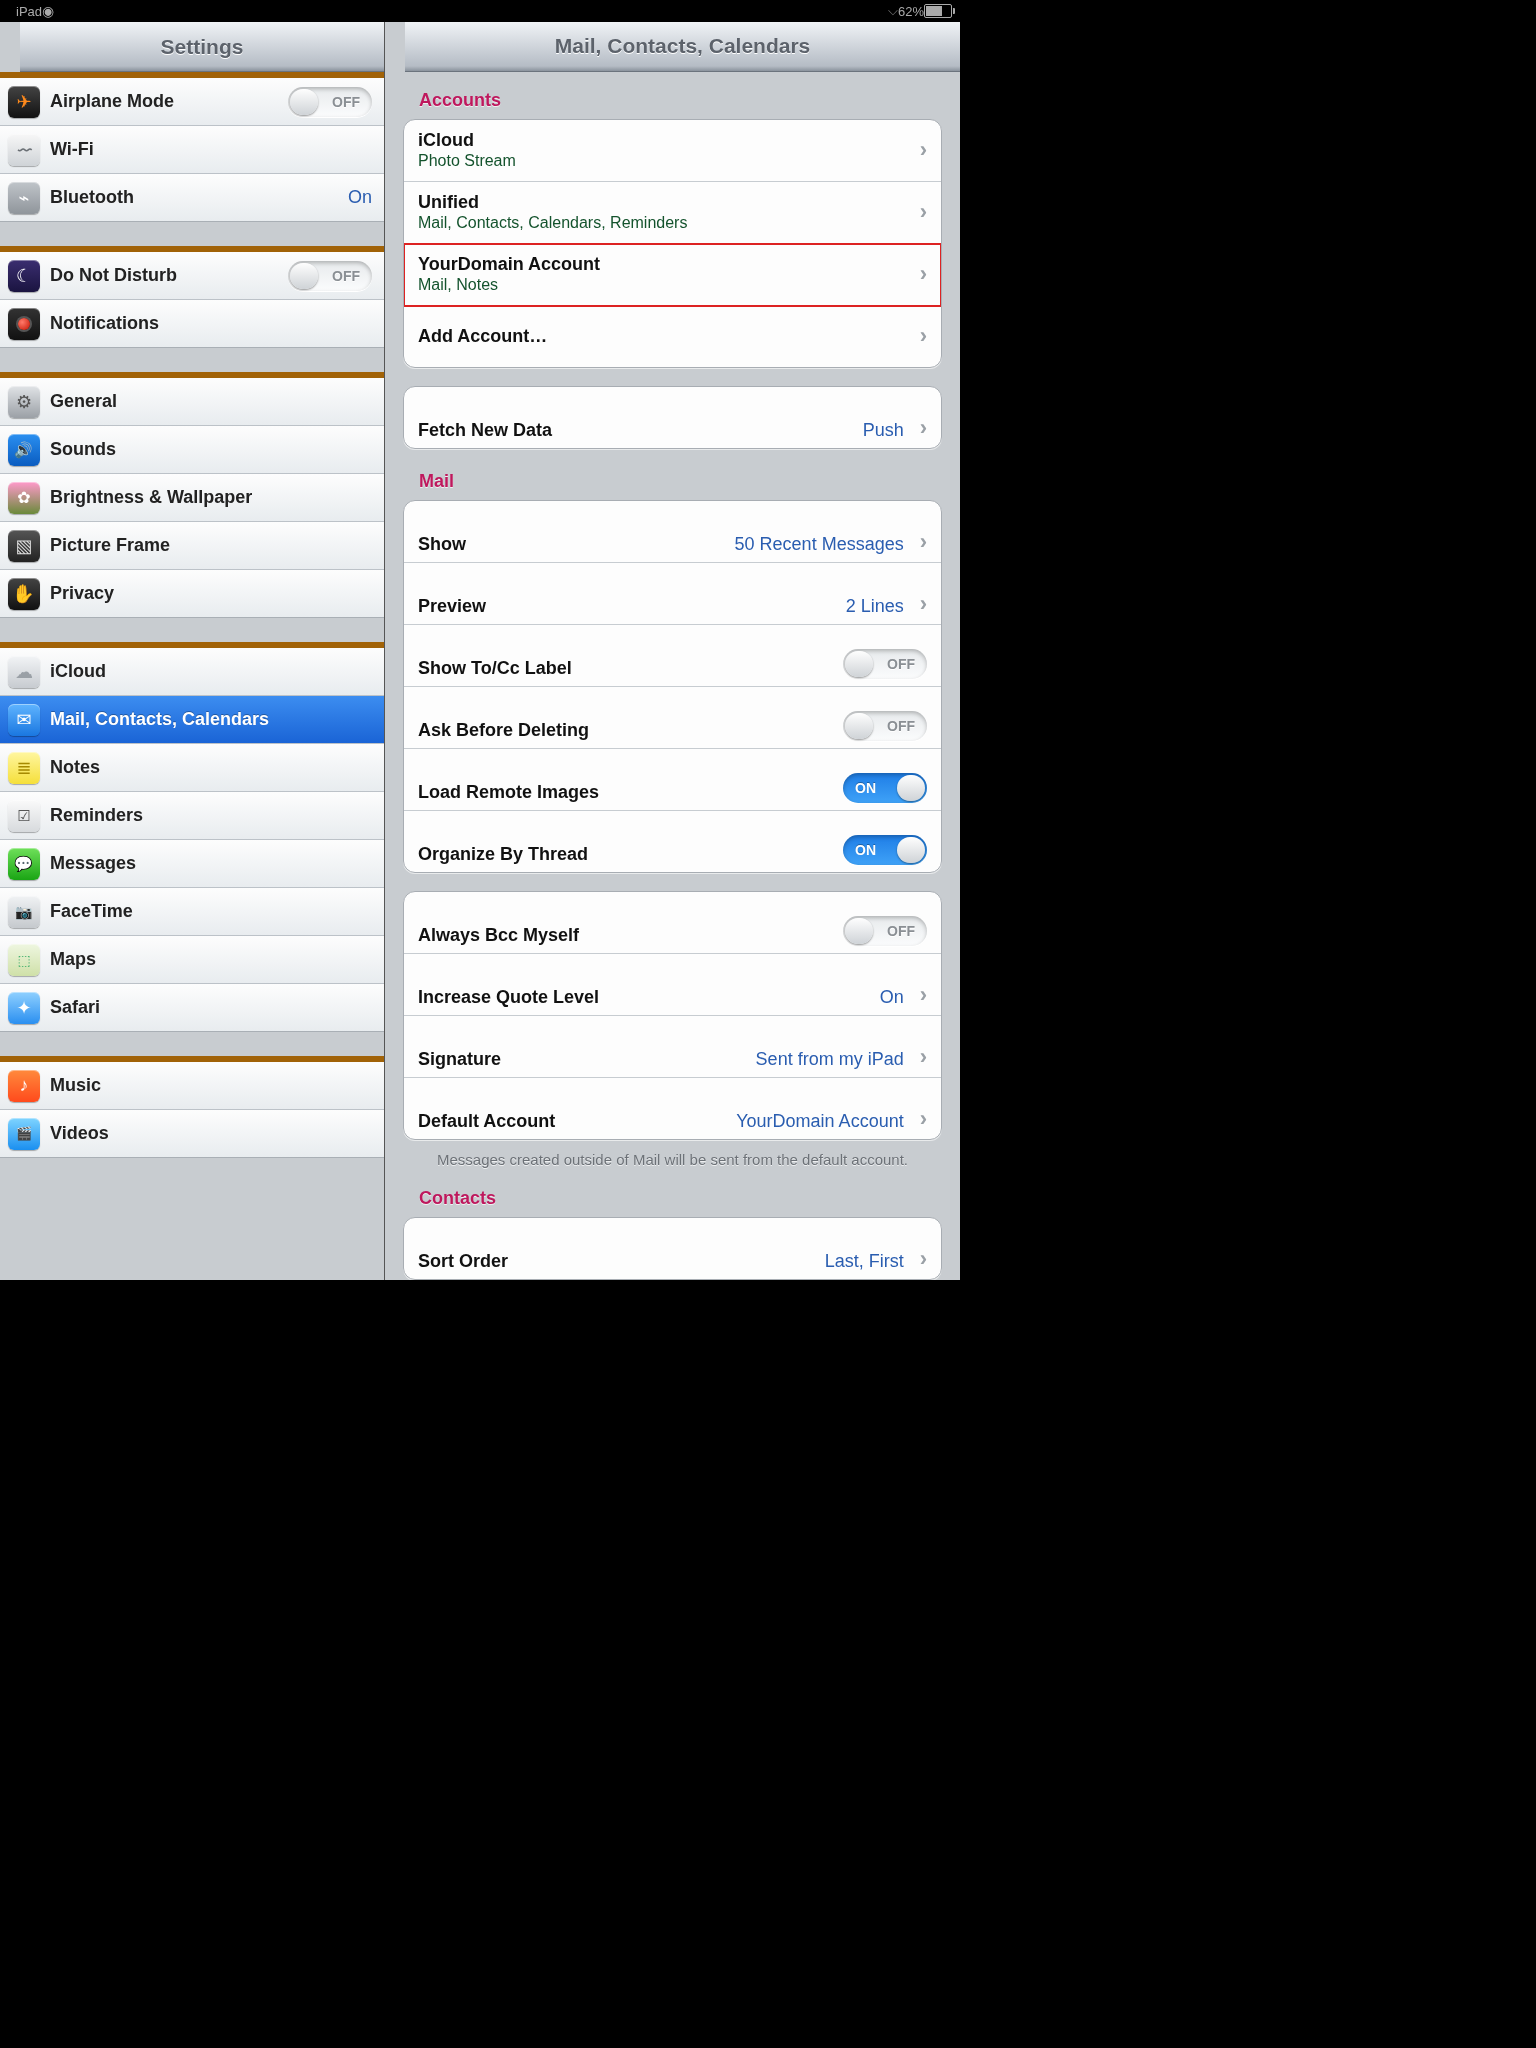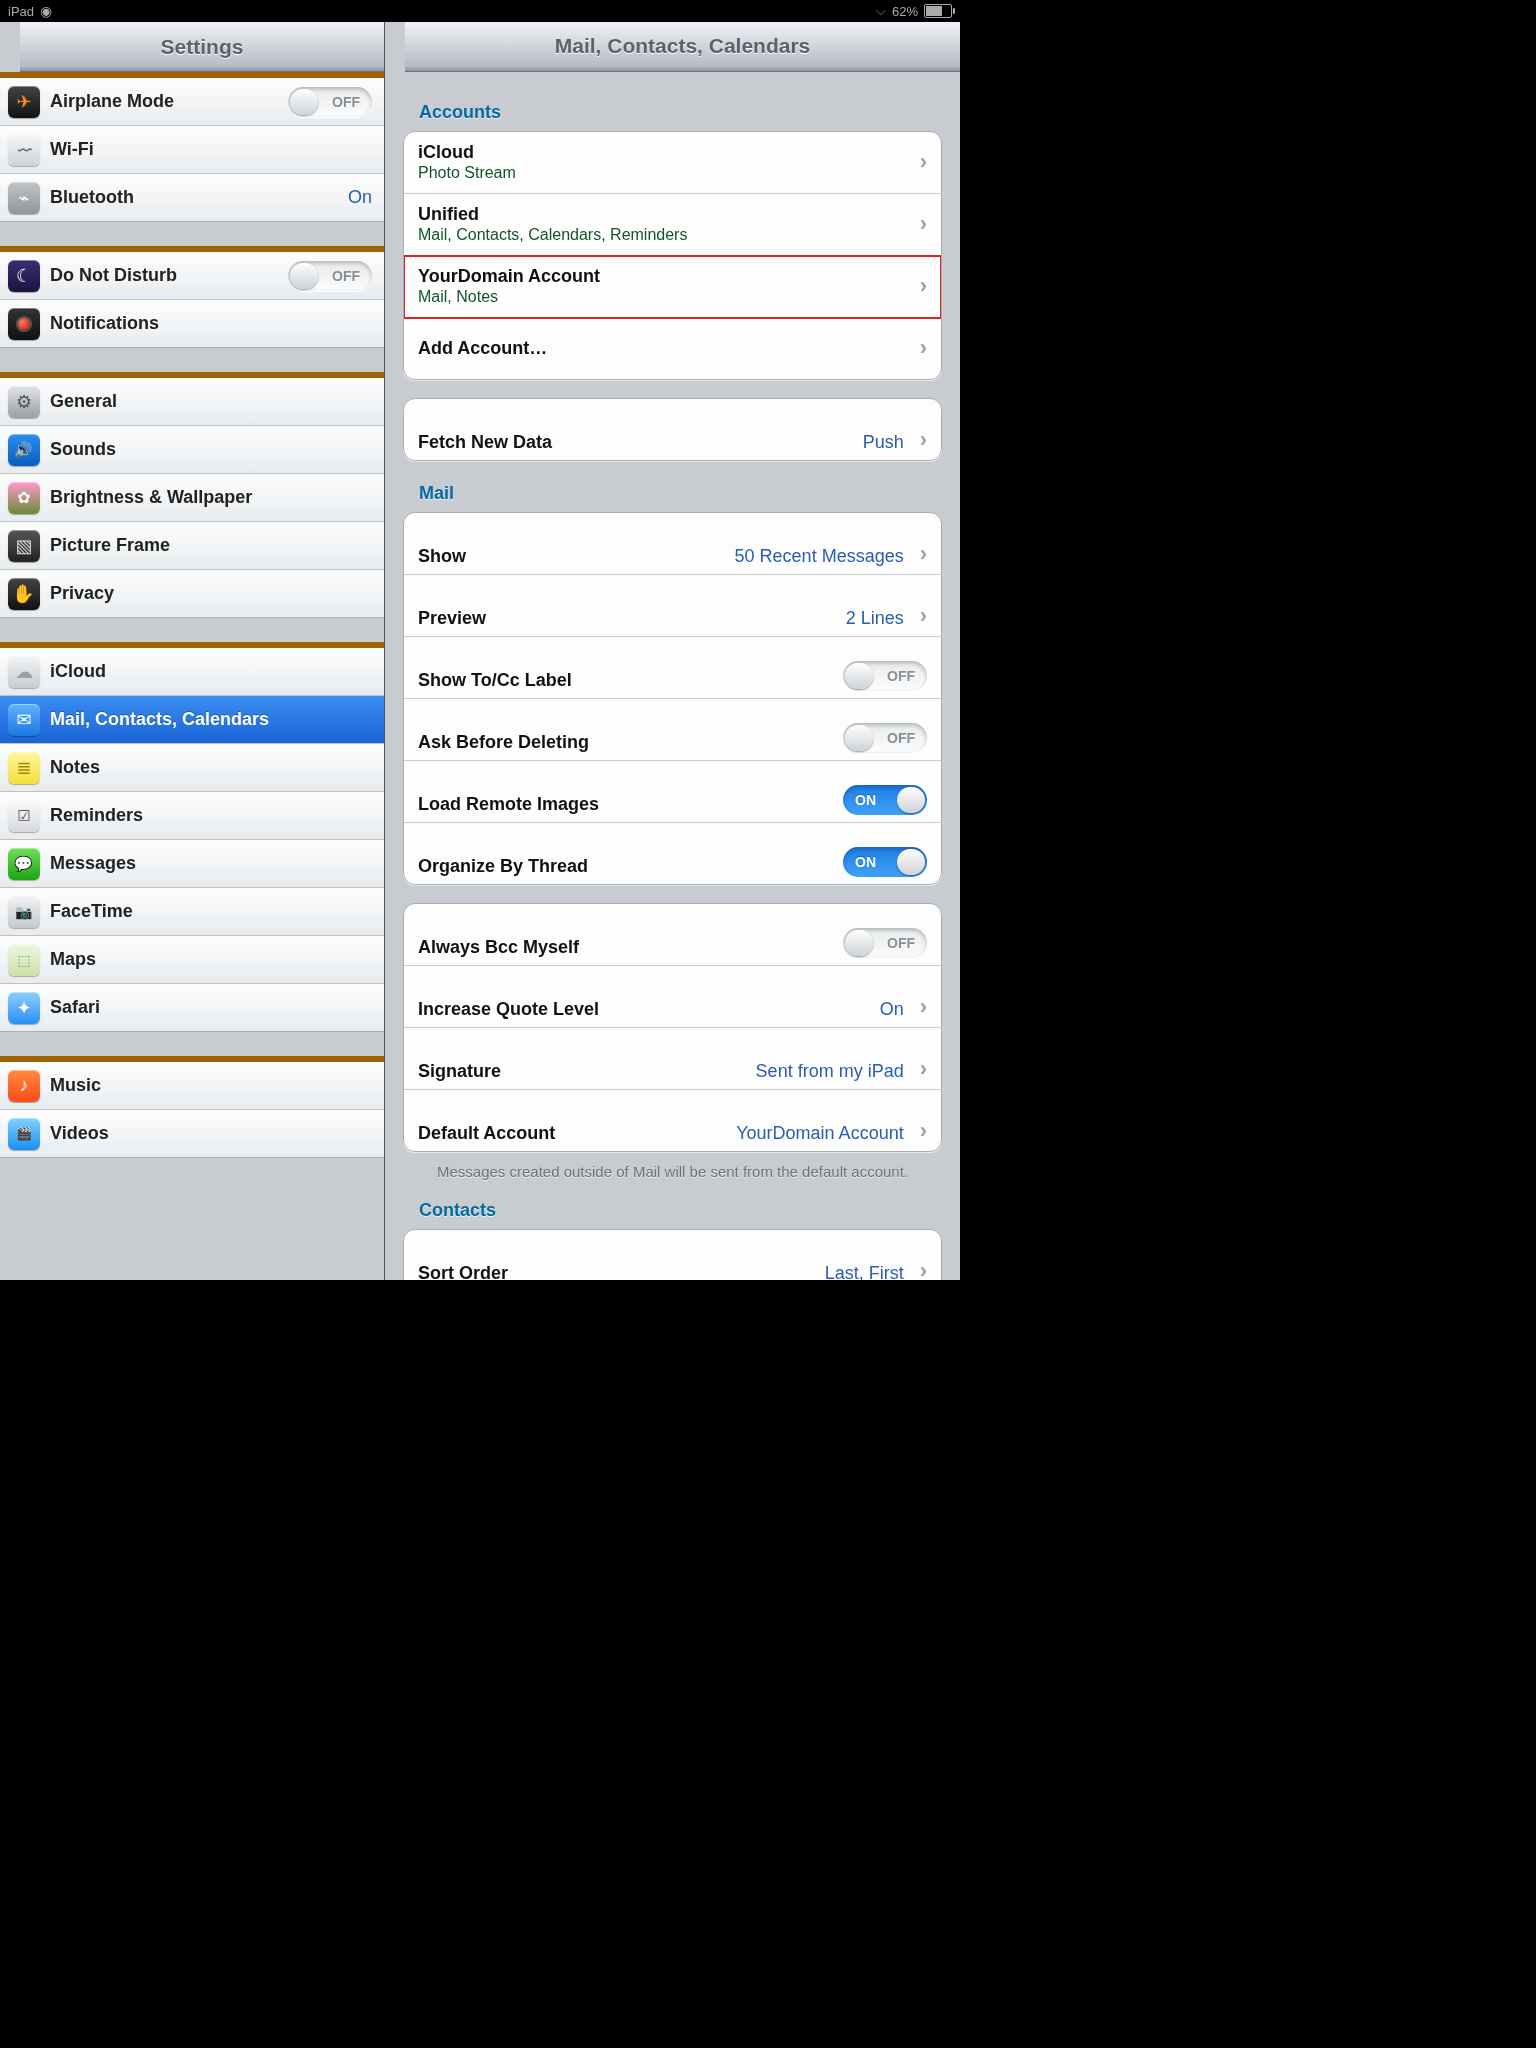--- a/index.html
+++ b/index.html
@@ -1,17 +1,17 @@
 <!DOCTYPE html>
 <html><head>
 <meta charset="utf-8">
 <style>
   html,body{margin:0;padding:0;width:960px;height:1280px;font-family:"Helvetica Neue",Helvetica,Arial,sans-serif;background:#000;overflow:hidden;}
   .statusbar{height:22px;background:#000;color:#aaa;display:flex;align-items:center;justify-content:space-between;padding:0 8px;font-size:13px;}
-  .statusbar .left,.statusbar .right{display:flex;align-items:center;gap:6px;}
+  .statusbar .left,.statusbar .right{display:flex;align-items:center;margin-left:8px;}
   .btooth{color:#777;font-size:13px;}
   .battery{position:relative;display:inline-block;width:26px;height:12px;border:1px solid #aaa;border-radius:2px;}
   .battery::after{content:'';position:absolute;right:-4px;top:3px;width:2px;height:6px;background:#aaa;border-radius:0 1px 1px 0;}
   .battery .fill{position:absolute;left:1px;top:1px;bottom:1px;width:60%;background:#aaa;}
   .device{display:flex;height:1258px;}
   .pane-l{width:384px;background:#c8ccd0;border-right:1px solid #555;display:flex;flex-direction:column;}
   .pane-r{flex:1;background:#c8ccd0;display:flex;flex-direction:column;}
   .hdr{height:49px;background:linear-gradient(#f0f3f6,#b5bcc5 90%,#8a929c);display:flex;align-items:center;justify-content:center;border-bottom:1px solid #6b737d;margin-left:20px;}
   .hdr h1{margin:0;font-size:21px;font-weight:bold;color:#5c626b;text-shadow:0 1px 0 #fff;}
   .list{overflow:hidden;}
@@ -28,21 +28,21 @@
   .toggle{width:84px;height:30px;border-radius:15px;position:relative;box-shadow:inset 0 2px 4px rgba(0,0,0,.25),0 1px 0 #fff;background:linear-gradient(#e7eaec,#fbfcfd);flex-shrink:0;}
   .toggle.off .knob{left:2px;}
   .toggle.on{background:linear-gradient(#1e7de6,#3fa2f7);}
   .toggle.on .knob{left:54px;}
   .toggle .knob{position:absolute;top:2px;width:28px;height:26px;border-radius:13px;background:linear-gradient(#fefefe,#cfd3d7);box-shadow:0 1px 2px rgba(0,0,0,.4);}
   .toggle .t-lbl{position:absolute;top:0;height:30px;line-height:30px;font-size:14px;font-weight:bold;}
   .toggle.off .t-lbl{right:12px;color:#8a8f94;text-shadow:0 1px 0 #fff;margin-left:12px;}
   .toggle.on .t-lbl{left:12px;color:#fff;text-shadow:0 -1px 0 rgba(0,0,0,.3);}
   
   .detail{padding:16px 18px 0;overflow:hidden;}
-  .sect-hdr{font-size:18px;font-weight:bold;color:#0369a1;text-shadow:0 1px 0 rgba(255,255,255,.7);margin:14px 0 8px 16px;}
+  .sect-hdr{font-size:18px;font-weight:bold;color:#be185d;text-shadow:0 1px 0 rgba(255,255,255,.7);margin:2px 0 8px 16px;}
   .inset{background:#fdfdfd;border:1px solid #a8adb3;border-radius:12px;overflow:hidden;box-shadow:0 1px 0 rgba(255,255,255,.6);}
   .row-r{display:flex;align-items:flex-end;min-height:47px;padding:7px 14px;border-bottom:1px solid #c7ccd1;gap:10px;cursor:pointer;position:relative;}
   .row-r:last-child{border-bottom:none;}
   .row-r.two{flex-direction:row;align-items:center;}
   .titlecol{display:flex;flex-direction:column;}
   .r-title{font-size:18px;font-weight:bold;color:#111;}
   .r-sub{font-size:16px;color:#14532d;margin-top:1px;}
   .spacer{flex:1;}
   .r-val{font-size:18px;color:#2a5db0;}
   .chev{color:#9aa0a6;font-size:22px;font-weight:bold;margin-left:6px;}

